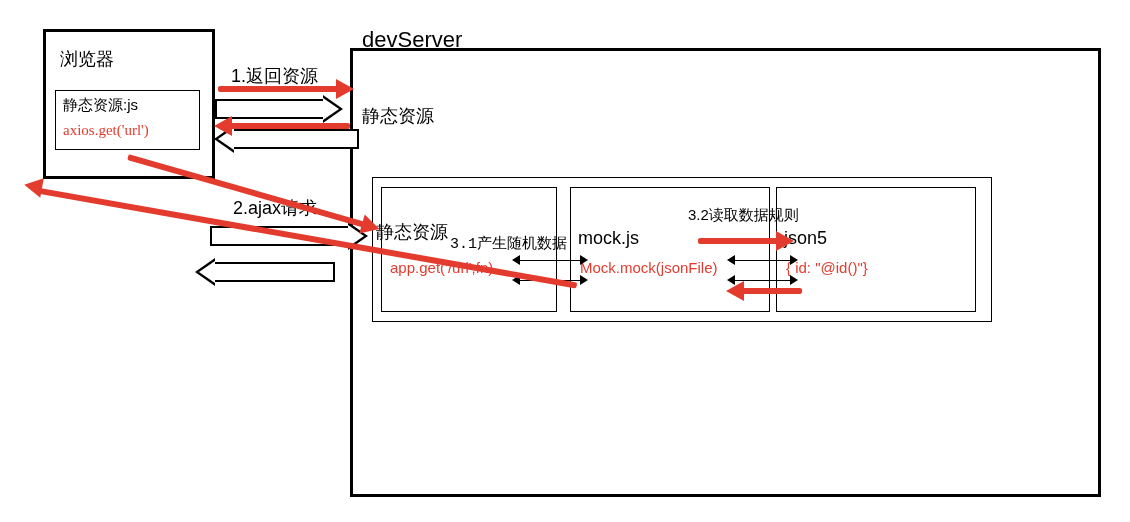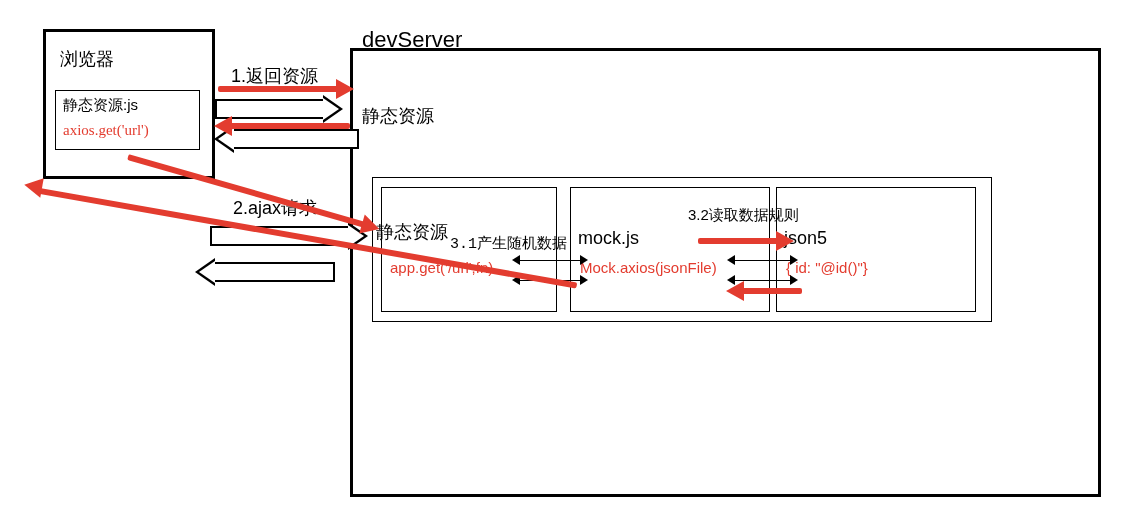--- a/index.html
+++ b/index.html
@@ -94,21 +94,21 @@
 <div class="label" style="left:376px; top:220px;">静态资源</div>
 
 <div class="thinbox" style="left:372px; top:177px; width:620px; height:145px;"></div>
 
 <div class="thinbox" style="left:381px; top:187px; width:176px; height:125px;"></div>
 <div class="label small" style="left:450px; top:234px;font-family:Liberation Mono, monospace;">3.1产生随机数据</div>
 <div class="label small redlabel" style="left:390px; top:259px;">app.get('/url',fn)</div>
 
 <div class="thinbox" style="left:570px; top:187px; width:200px; height:125px;"></div>
 <div class="label" style="left:578px; top:228px;">mock.js</div>
-<div class="label small redlabel" style="left:580px; top:259px;">Mock.axios(jsonFile)</div>
+<div class="label small redlabel" style="left:580px; top:259px;">Mock.mock(jsonFile)</div>
 
 <div class="thinbox" style="left:776px; top:187px; width:200px; height:125px;"></div>
 <div class="label small" style="left:688px; top:206px;">3.2读取数据规则</div>
 <div class="label" style="left:784px; top:228px;">json5</div>
 <div class="label small redlabel" style="left:786px; top:259px;">{ id: "@id()"}</div>
 
 <div class="label" style="left:207px; top:64px;margin-left:24px;">1.返回资源</div>
 <div class="label" style="left:233px; top:196px;">2.ajax请求</div>
 
 <div class="h-arrow" style="left:215px; top:95px;">

